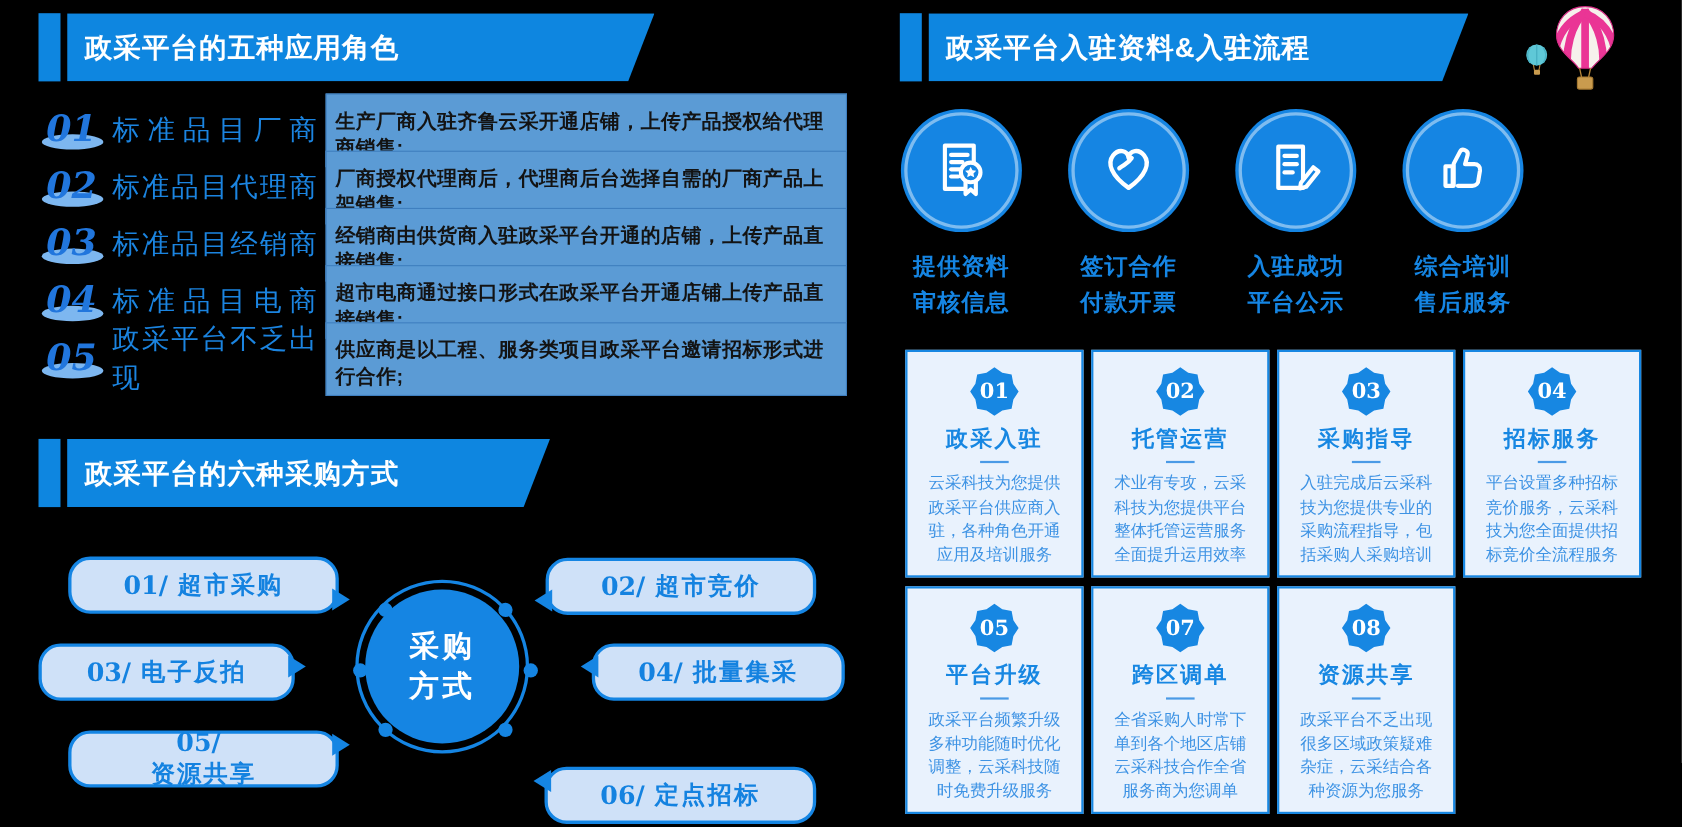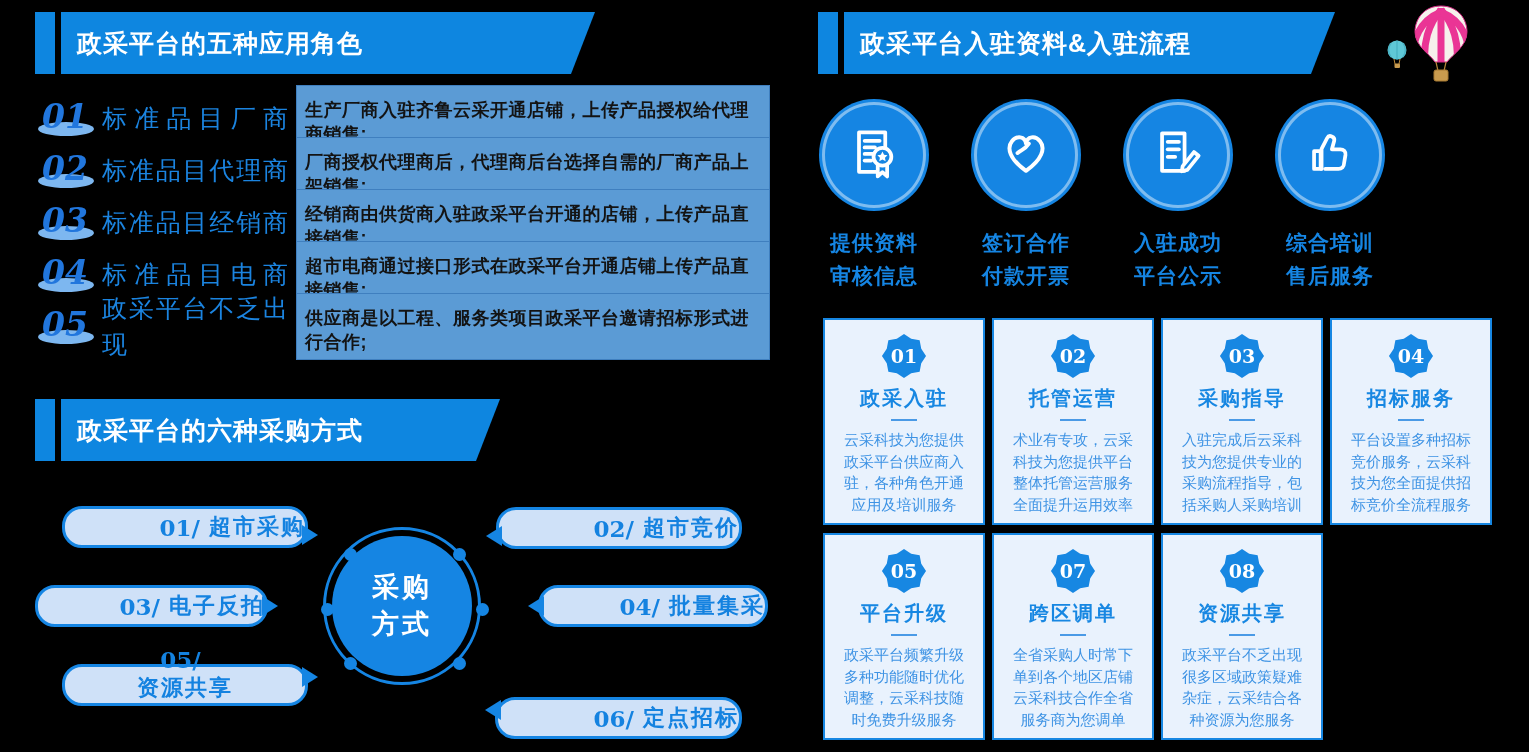--- a/index.html
+++ b/index.html
@@ -34,22 +34,22 @@
   .num-wrap b{position:relative;font-family:"DejaVu Serif",serif;font-style:italic;
       font-weight:bold;font-size:33px;line-height:34px;color:#2176dd;}
   .role-title{width:186px;margin-left:8px;flex:none;font-size:25px;color:#1b84e0;
       font-weight:500;line-height:36px;text-align:justify;text-align-last:justify;}
   .role-desc{flex:1;margin-left:8px;background:#5b9bd5;border:1px solid #3f7fbf;
       color:#131313;font-size:18px;font-weight:600;letter-spacing:.5px;
       padding:12px 6px 5px 8px;}
 
   
   .methods-area{position:absolute;left:35px;top:495px;width:735px;height:252px;}
-  .pill{position:absolute;height:42px;background:var(--pillbg);border:3px solid var(--blue2);
-      border-radius:20px;display:flex;align-items:center;justify-content:flex-end;
+  .pill{position:absolute;height:52px;background:var(--pillbg);border:3px solid var(--blue2);
+      border-radius:20px;display:flex;align-items:center;justify-content:center;
       color:#1482e0;box-sizing:border-box;}
   .pill .pnum{font-family:"DejaVu Serif",serif;font-weight:bold;font-size:23px;margin-right:9px;}
   .pill .plabel{font-size:22px;font-weight:bold;letter-spacing:2px;}
   .pill .arrow{position:absolute;width:0;height:0;border:10px solid transparent;}
   .m1{left:27px;top:11px;width:246px;}  .m1 .arrow{right:-23px;bottom:0;border-left:16px solid var(--blue2);}
   .m2{left:461px;top:12px;width:246px;} .m2 .arrow{left:-23px;bottom:0;border-right:16px solid var(--blue2);}
   .m3{left:0;top:90px;width:233px;}     .m3 .arrow{right:-23px;top:8px;border-left:16px solid var(--blue2);}
   .m4{left:503px;top:90px;width:230px;} .m4 .arrow{left:-23px;top:8px;border-right:16px solid var(--blue2);}
   .m5{left:27px;top:169px;width:246px;flex-direction:column;} .m5 .arrow{right:-23px;top:0;border-left:16px solid var(--blue2);}
   .m6{left:460px;top:170px;width:247px;margin-top:32px;}.m6 .arrow{left:-23px;top:0;border-right:16px solid var(--blue2);}

